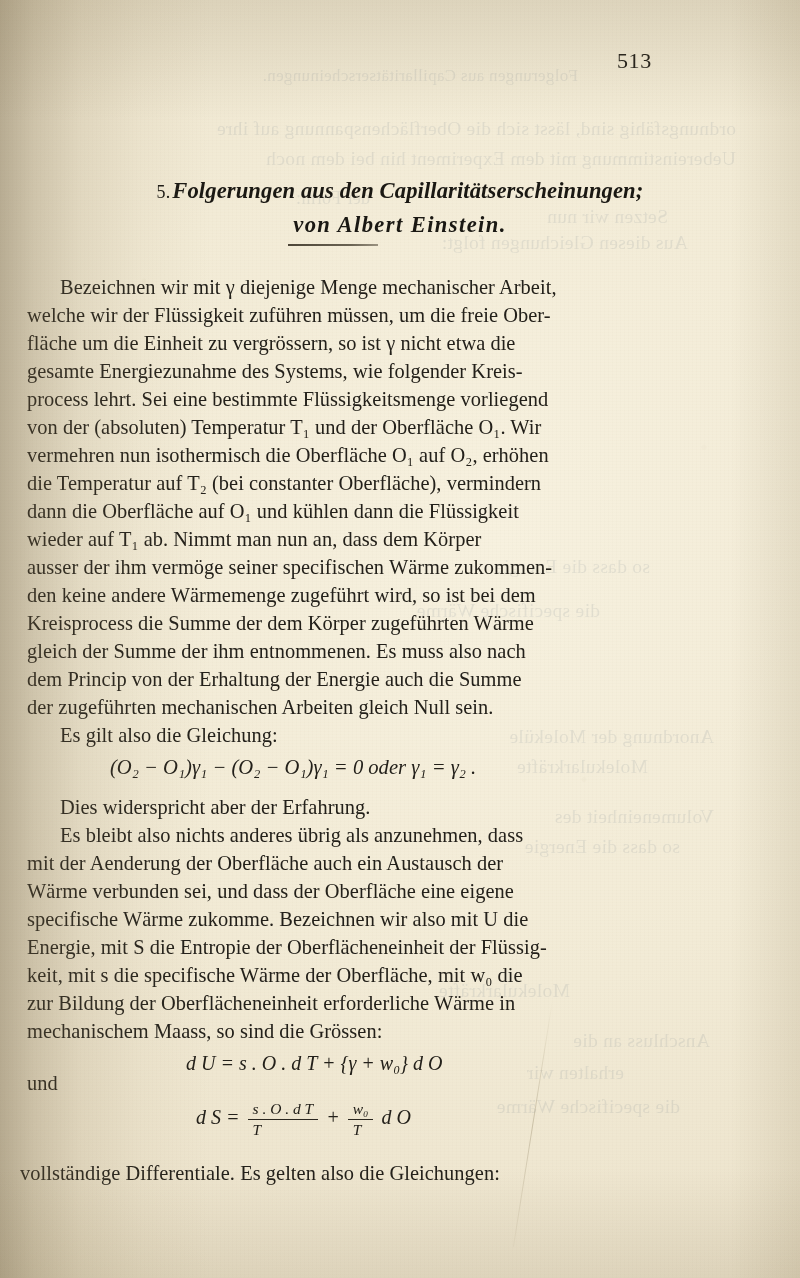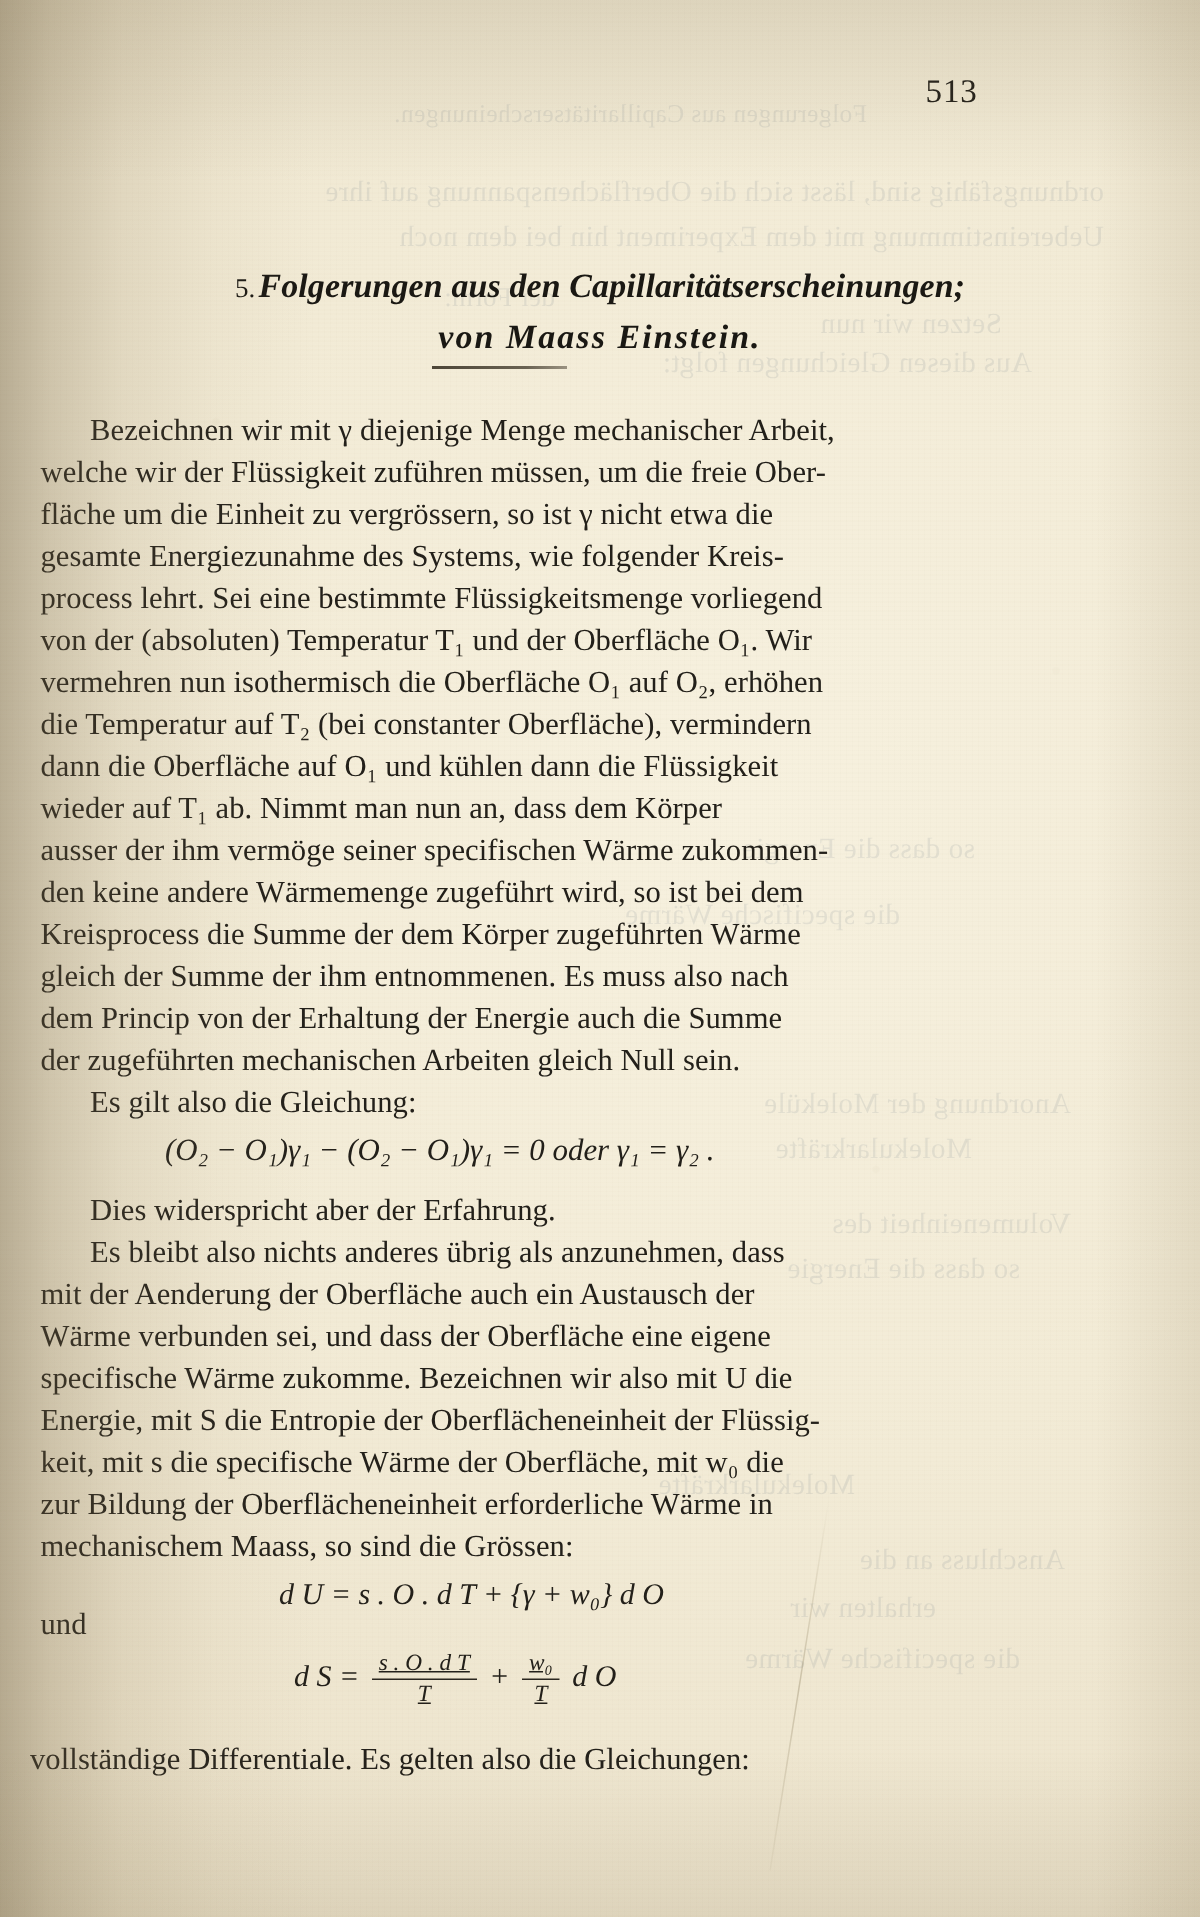--- a/index.html
+++ b/index.html
@@ -159,23 +159,22 @@
   .eq {
     position: absolute;
     font-style: italic;
     font-size: 20px;
     color: #23201a;
     white-space: nowrap;
   }
   .frac {
     display: inline-block;
     vertical-align: middle;
-    text-align: center;
+    text-align: left;
     margin: 0 3px;
-    text-decoration: underline;
   }
   .frac .num { display: block; padding: 0 5px 1px; font-size: 15.5px; }
   .frac .den { display: block; border-top: 1.3px solid #2a261f; padding: 1px 5px 0; font-size: 15.5px; }
 </style>
 </head>
 <body>
 
 <div id="page">
 
   <div id="paper-base"></div>
@@ -201,21 +200,21 @@
   </div>
 
   <div id="content">
 
     <div class="folio">513</div>
 
     <div class="title-block">
       <div class="title-line1">
         <span class="title-num">5.</span><span>Folgerungen aus den Capillaritätserscheinungen;</span>
       </div>
-      <div class="title-line2">von Maass Einstein.</div>
+      <div class="title-line2">von Albert Einstein.</div>
     </div>
     <div class="rule"></div>
 
     <div class="ln" style="top:276px; left:60px;">Bezeichnen wir mit γ diejenige Menge mechanischer Arbeit,</div>
     <div class="ln" style="top:304px; left:27px;">welche wir der Flüssigkeit zuführen müssen, um die freie Ober-</div>
     <div class="ln" style="top:332px; left:27px;">fläche um die Einheit zu vergrössern, so ist γ nicht etwa die</div>
     <div class="ln" style="top:360px; left:27px;">gesamte Energiezunahme des Systems, wie folgender Kreis-</div>
     <div class="ln" style="top:388px; left:27px;">process lehrt.  Sei eine bestimmte Flüssigkeitsmenge vorliegend</div>
     <div class="ln" style="top:416px; left:27px;">von der (absoluten) Temperatur T₁ und der Oberfläche O₁.  Wir</div>
     <div class="ln" style="top:444px; left:27px;">vermehren nun isothermisch die Oberfläche O₁ auf O₂, erhöhen</div>

